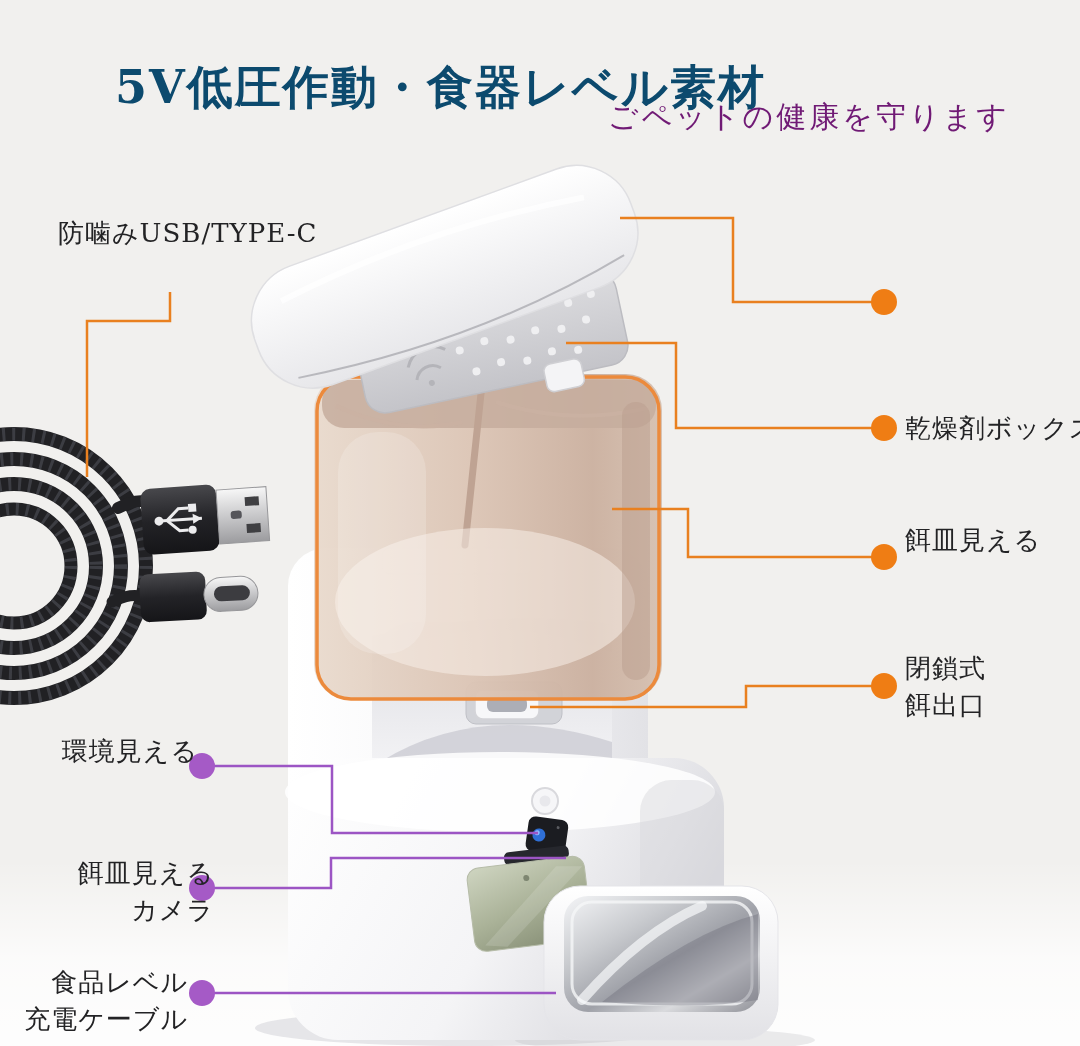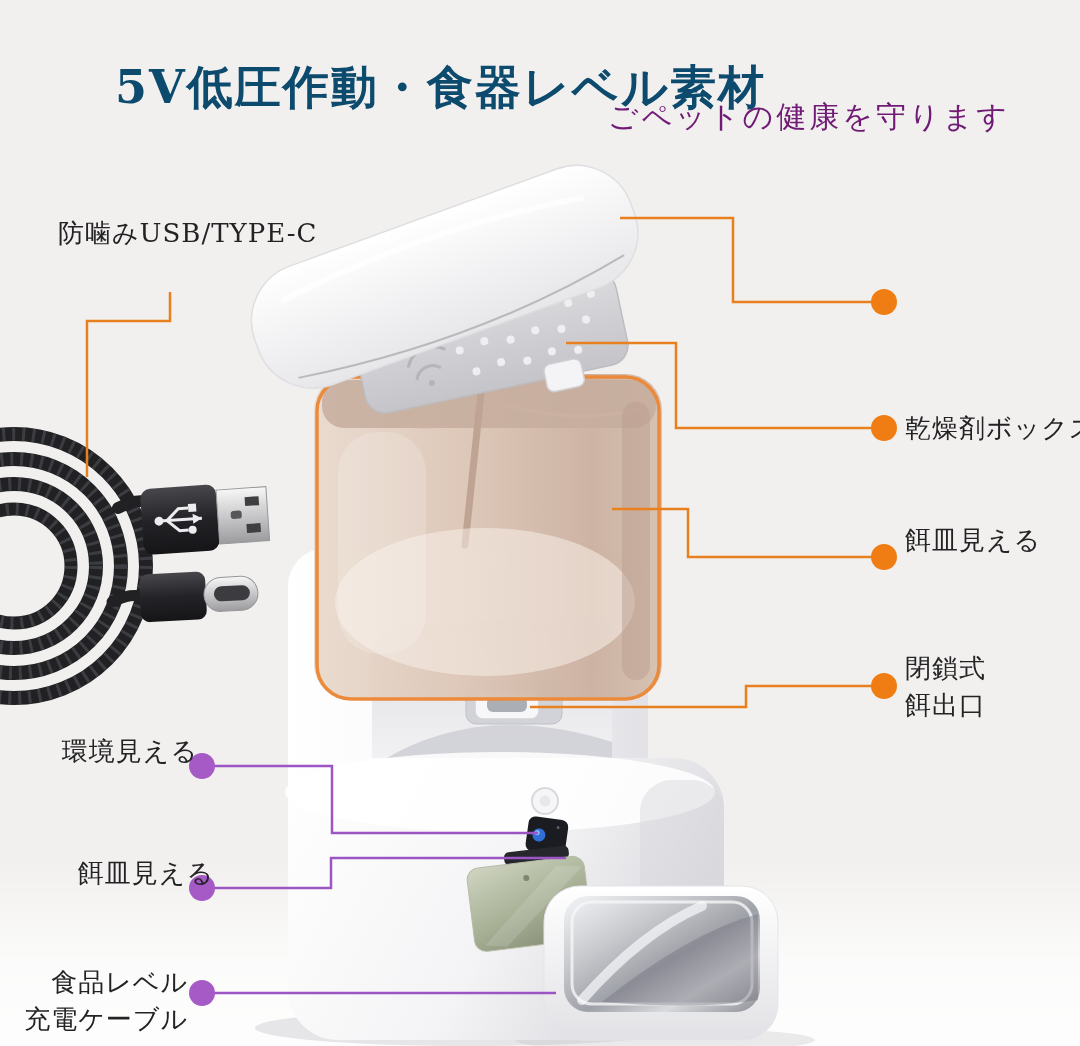--- a/index.html
+++ b/index.html
@@ -266,20 +266,21 @@
 <div class="page-subtitle">ごペットの健康を守ります</div>
 
 <div class="callout l-usb">
   <div>防噛みUSB/TYPE-C</div>
 </div>
 <div class="callout l-cam1">
   <div>環境見える</div>
 </div>
 <div class="callout l-cam2">
   <div>餌皿見える</div>
+  <div>カメラ</div>
 </div>
 <div class="callout l-bowl">
   <div>食品レベル</div>
   <div>充電ケーブル</div>
 </div>
 
 <div class="callout right r-cap">
 </div>
 <div class="callout right r-des">
   <div>乾燥剤ボックス</div>

